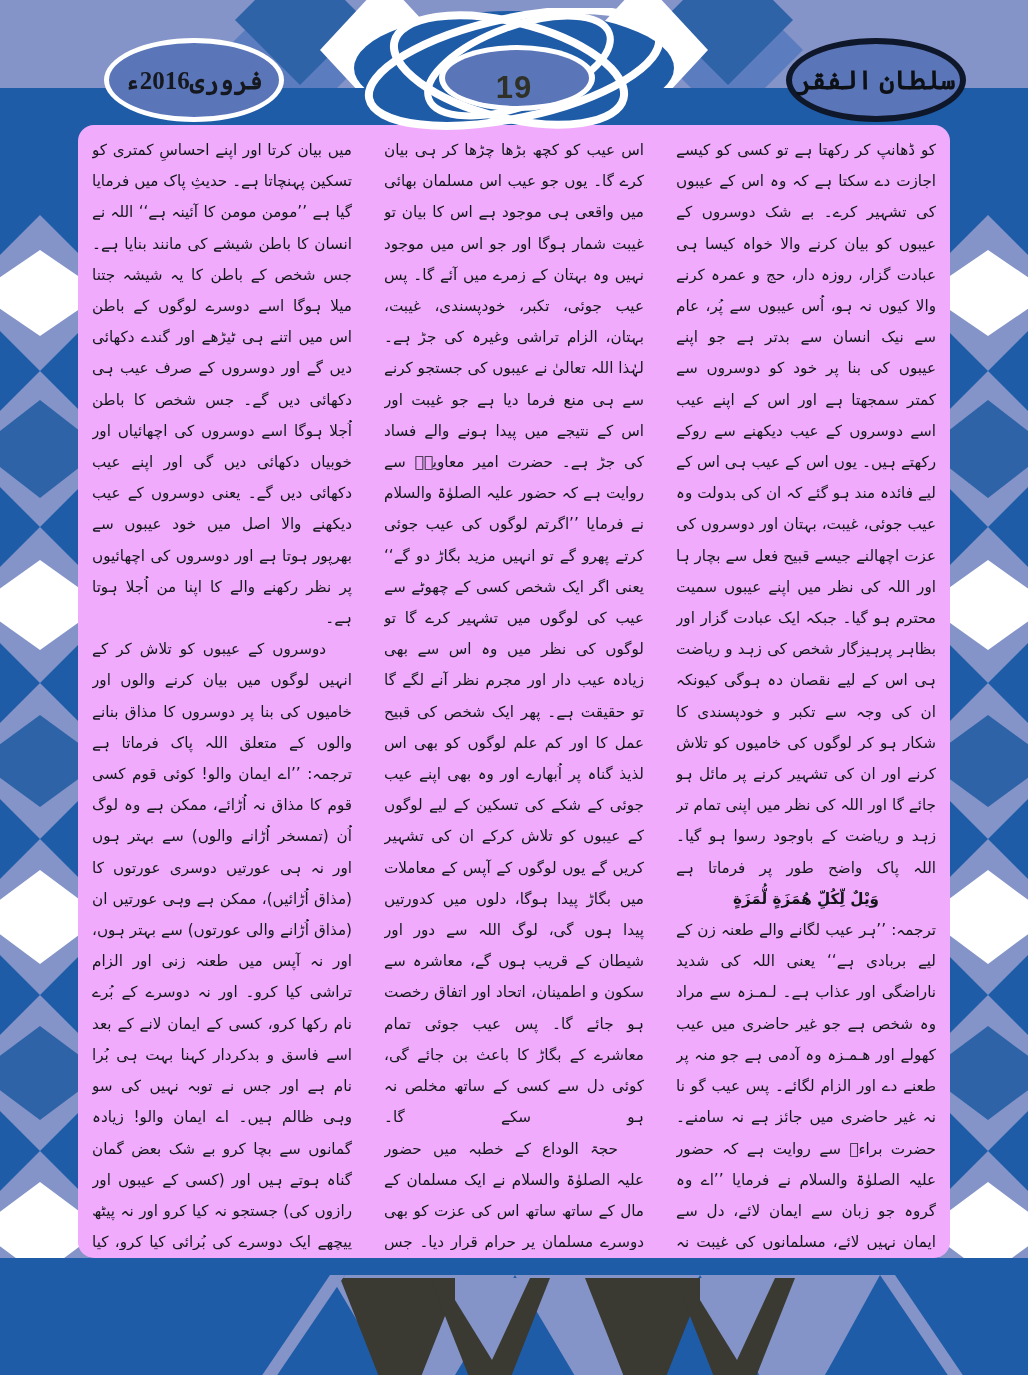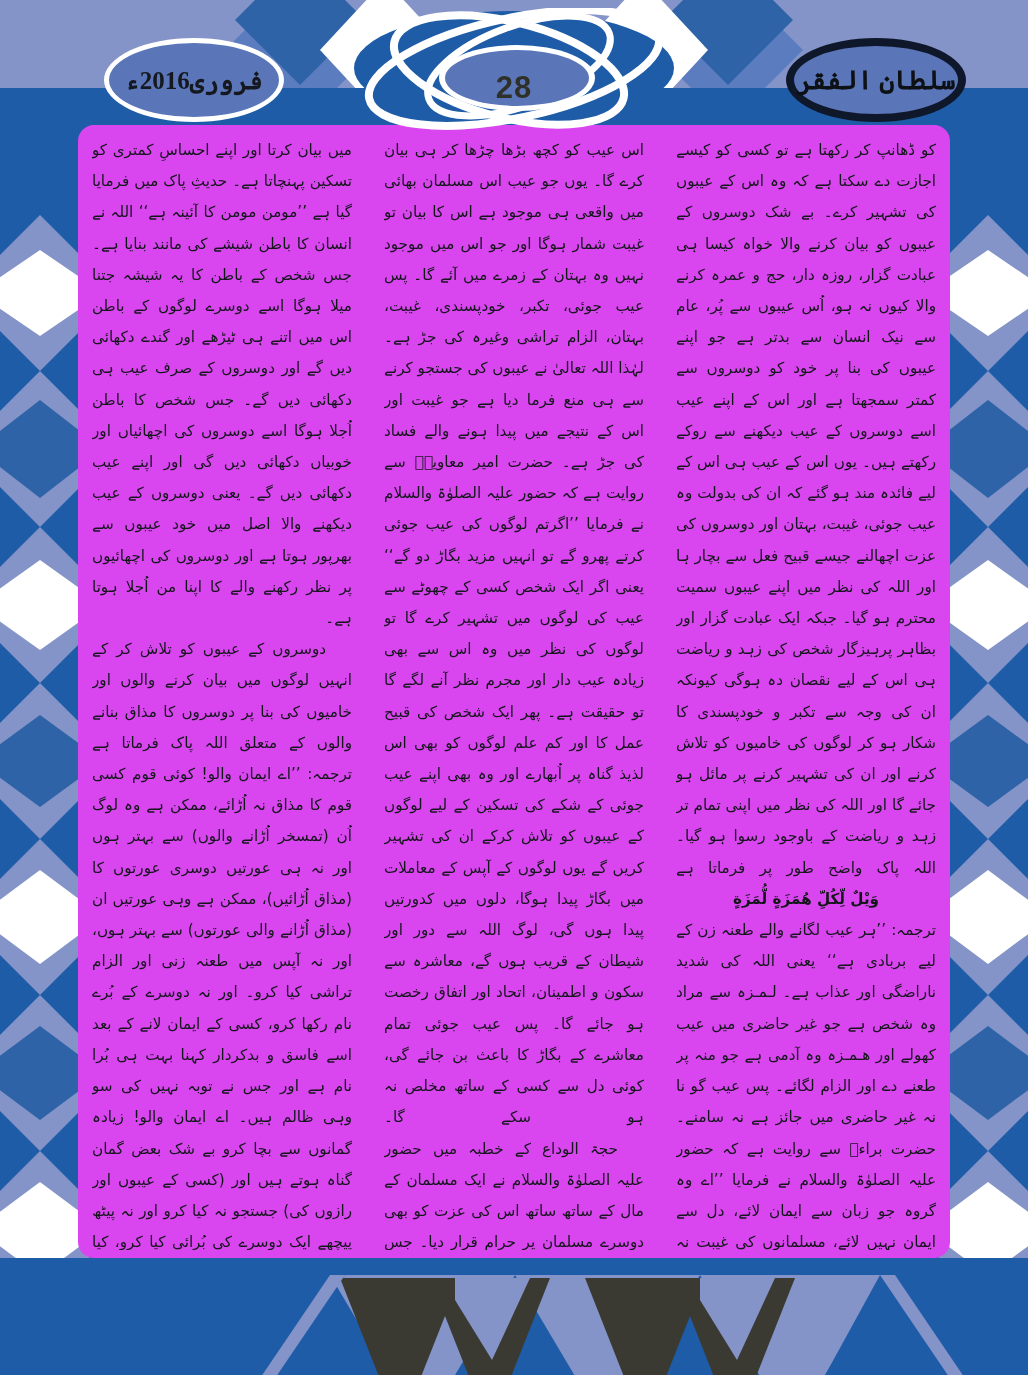--- a/index.html
+++ b/index.html
@@ -69,21 +69,21 @@
   }
 
   .brand-badge {
     position: absolute;
     right: 62px;
     top: 38px;
     width: 180px;
     height: 84px;
     border-radius: 50%;
     background: #5a76b9;
-    border: 8px solid #0f172a;
+    border: 6px solid #0f172a;
     box-sizing: border-box;
     display: flex;
     align-items: center;
     justify-content: center;
     color: #0d1014;
     font-size: 26px;
     font-weight: bold;
     font-family: "Liberation Serif", "DejaVu Serif", serif;
   }
 
@@ -111,21 +111,21 @@
     letter-spacing: 1px;
   }
 
   
   .content-card {
     position: absolute;
     left: 78px;
     top: 125px;
     width: 872px;
     height: 1133px;
-    background: #d946ef;
+    background: #f0abfc;
     border-radius: 16px;
     z-index: 2;
     box-sizing: border-box;
     padding: 10px 14px 8px 14px;
     display: flex;
     flex-direction: row-reverse;
     gap: 32px;
     overflow: hidden;
   }
 
@@ -296,21 +296,21 @@
 
         <ellipse cx="165" cy="60" rx="160" ry="57" fill="#1f5ca8"></ellipse>
 
         <ellipse cx="165" cy="60" rx="148" ry="50" fill="none" stroke="#ffffff" stroke-width="8" transform="rotate(-12 165 60)"></ellipse>
         <ellipse cx="160" cy="62" rx="118" ry="48" fill="none" stroke="#ffffff" stroke-width="8" transform="rotate(14 160 62)"></ellipse>
         <ellipse cx="170" cy="58" rx="96" ry="40" fill="none" stroke="#ffffff" stroke-width="7" transform="rotate(-20 170 58)"></ellipse>
 
         <ellipse cx="168" cy="70" rx="78" ry="33" fill="#ffffff"></ellipse>
         <ellipse cx="168" cy="70" rx="72" ry="28" fill="#5a76b9"></ellipse>
       </svg>
-      <div class="page-number-text">28</div>
+      <div class="page-number-text">19</div>
     </div>
 
     <div class="brand-badge">
       <span>سلطان الفقر</span>
     </div>
   </div>
 
   <div class="content-card">
 
     <div class="text-column">

